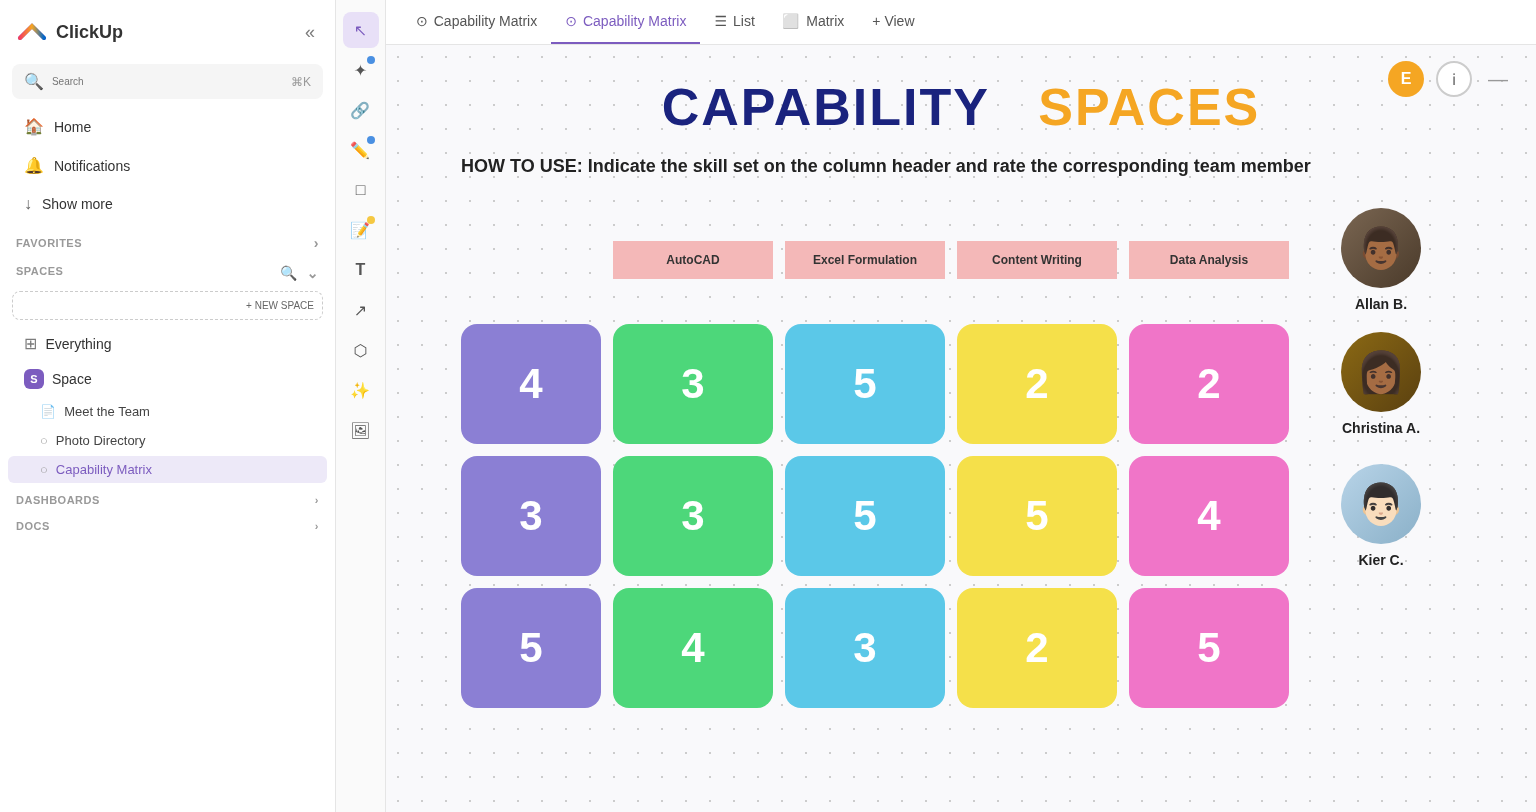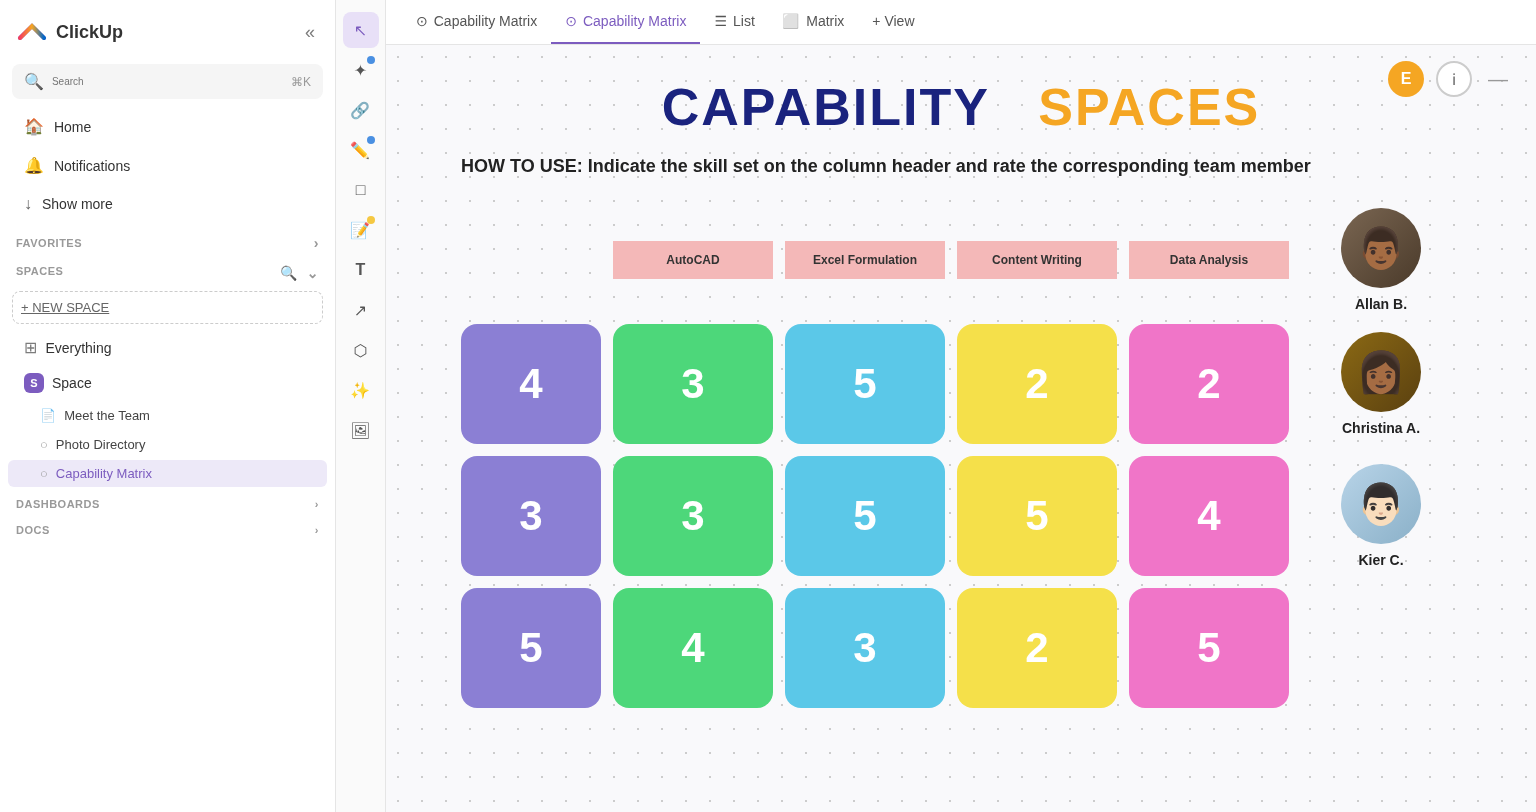--- a/index.html
+++ b/index.html
@@ -102,27 +102,26 @@
       letter-spacing: 0.5px;
     }
     .spaces-actions { display: flex; gap: 8px; align-items: center; }
     .spaces-actions span { cursor: pointer; color: #999; font-size: 14px; }
 
     .new-space-btn {
       margin: 6px 12px;
       border: 1px dashed #ccc;
       border-radius: 8px;
       padding: 8px;
-      text-align: left;
-      font-size: 13px;
+      text-align: right;
+      font-size: 10px;
       color: #666;
       cursor: pointer;
       background: transparent;
       width: calc(100% - 24px);
-      text-decoration: underline;
     }
 
     .space-item {
       display: flex;
       align-items: center;
       gap: 8px;
       padding: 7px 16px;
       font-size: 14px;
       color: #333;
       cursor: pointer;

